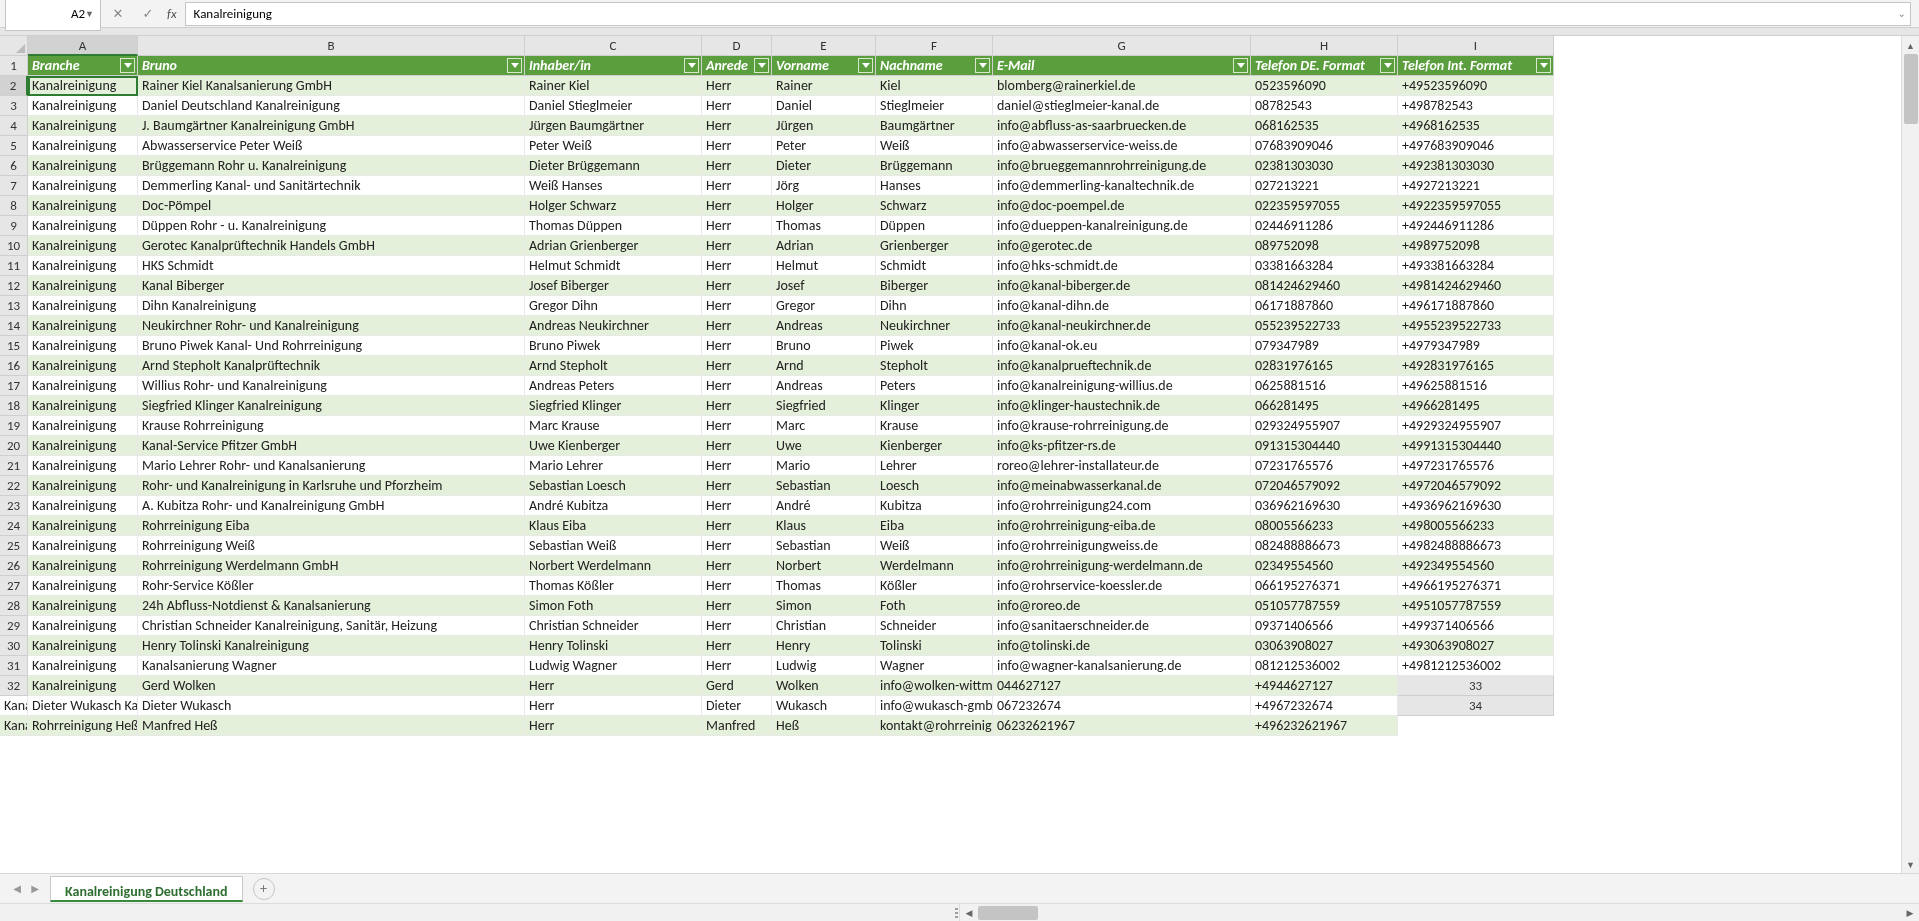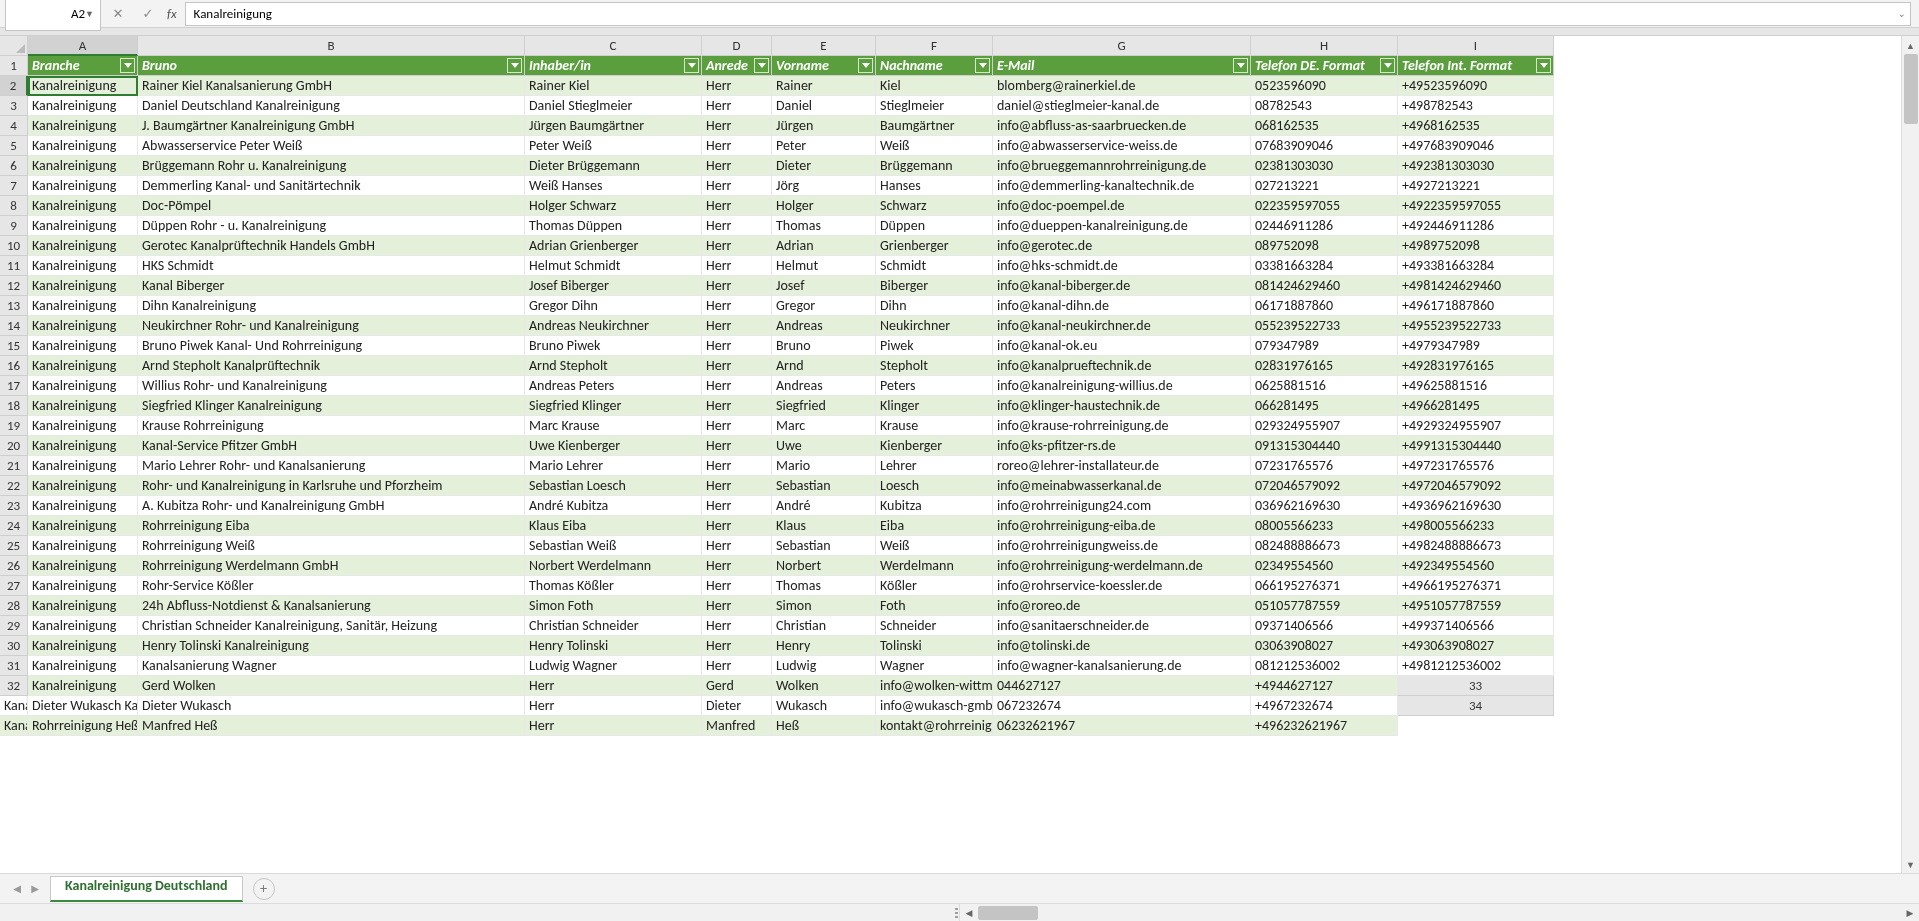--- a/index.html
+++ b/index.html
@@ -98,21 +98,21 @@
   .hscroll-track { flex:1; height:14px; background:#f1f1f1; position:relative;}
   .hscroll-thumb { position:absolute; left:0; top:0; height:14px; width:60px; background:#c4c4c4; border-radius:2px;}
 
   
   .tabbar {
     height:30px; background:#f3f3f3; border-top:1px solid #d9d9d9;
     display:flex; align-items:center; padding-left:8px;
   }
   .tab-nav { width:18px; height:22px; display:flex;align-items:center;justify-content:center;font-size:10px;color:#999; }
   .tab {
-    height:26px; padding:0 14px; display:flex; align-items:flex-start;
+    height:26px; padding:0 14px; display:flex; align-items:flex-end;
     background:#fff; border:1px solid #c9c9c9; border-bottom:2px solid #3a8a3d;
     font-weight:bold; color:#2e6e30; margin-left:6px; font-size:14px;
   }
   .addtab { width:22px;height:22px;border:1px solid #c5c5c5;border-radius:50%;display:flex;align-items:center;justify-content:center;margin-left:10px;color:#777;font-size:14px;}
 </style>
 </head>
 <body>
 
 <div class="fbar">
   <div class="namebox">

